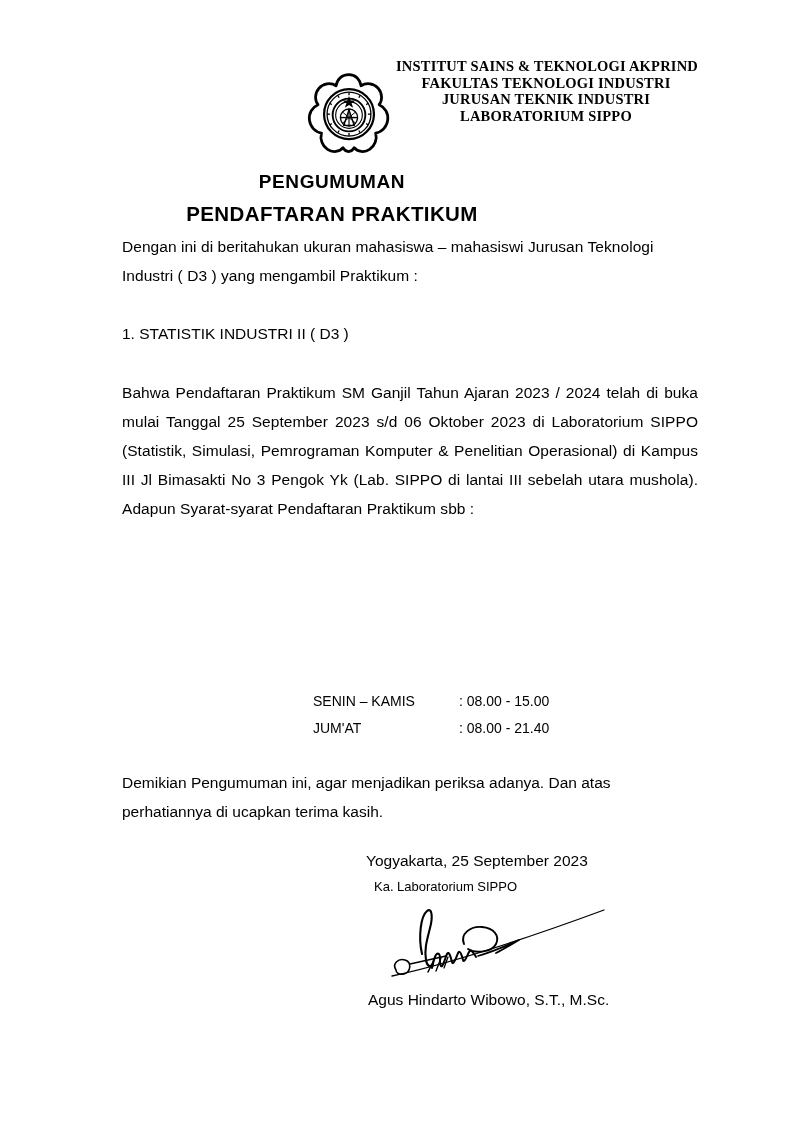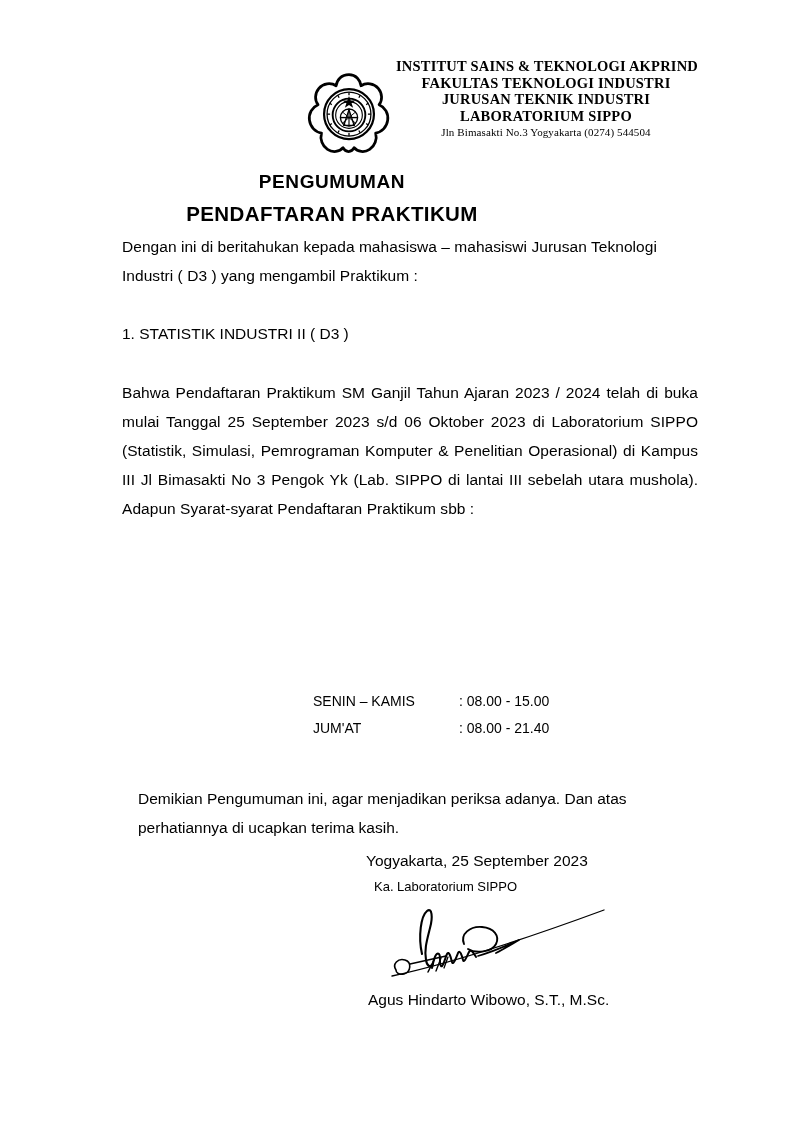--- a/index.html
+++ b/index.html
@@ -138,21 +138,21 @@
   .sched-time { flex: 0 0 auto; }
 
   
   .closing {
     position: absolute;
     left: 122px;
     top: 768px;
     width: 556px;
   }
   .closing p {
-    margin: 16px;
+    margin: 0;
     font-size: 15.5px;
     line-height: 29px;
     text-align: left;
   }
 
   
   .sign-block {
     position: absolute;
     left: 366px;
     top: 848px;
@@ -239,32 +239,31 @@
         <line x1="50" y1="43" x2="50" y2="63" stroke="#000000" stroke-width="1.3"></line>
         <path d="M43 47 L57 59 M57 47 L43 59" stroke="#000000" stroke-width="1.1" fill="none"></path>
       </svg>
     </div>
 
     <div class="letterhead-text">
       <div class="lh-line">INSTITUT SAINS &amp; TEKNOLOGI AKPRIND</div>
       <div class="lh-line">FAKULTAS TEKNOLOGI INDUSTRI</div>
       <div class="lh-line">JURUSAN TEKNIK INDUSTRI</div>
       <div class="lh-line">LABORATORIUM SIPPO</div>
-      <div class="lh-addr">Jln Bimasakti No.3  Yogyakarta  (0274) 544504</div>
     </div>
 
   </div>
 
   <div class="title-block">
     <div class="title-main">PENGUMUMAN</div>
     <div class="title-sub">PENDAFTARAN PRAKTIKUM</div>
   </div>
 
   <div class="body-area">
-    <div class="para para-intro">Dengan ini di beritahukan kepada mahasiswa – mahasiswi Jurusan Teknologi Industri ( D3 )   yang mengambil Praktikum :</div>
+    <div class="para para-intro">Dengan ini di beritahukan ukuran mahasiswa – mahasiswi Jurusan Teknologi Industri ( D3 )   yang mengambil Praktikum :</div>
     <div class="course-item">1. STATISTIK INDUSTRI  II ( D3 )</div>
     <div class="para para-main">Bahwa Pendaftaran Praktikum SM Ganjil Tahun Ajaran 2023 / 2024 telah di buka mulai Tanggal   25    September  2023 s/d  06  Oktober  2023  di Laboratorium  SIPPO  (Statistik,  Simulasi,  Pemrograman  Komputer  &amp;  Penelitian Operasional)  di Kampus III   Jl Bimasakti No 3 Pengok Yk (Lab. SIPPO di lantai III sebelah utara mushola). Adapun Syarat-syarat Pendaftaran Praktikum sbb :</div>
   </div>
 
 
   <div class="schedule">
     <div class="sched-row">
       <span class="sched-day">SENIN – KAMIS</span>
       <span class="sched-time">: 08.00 - 15.00</span>
     </div>

